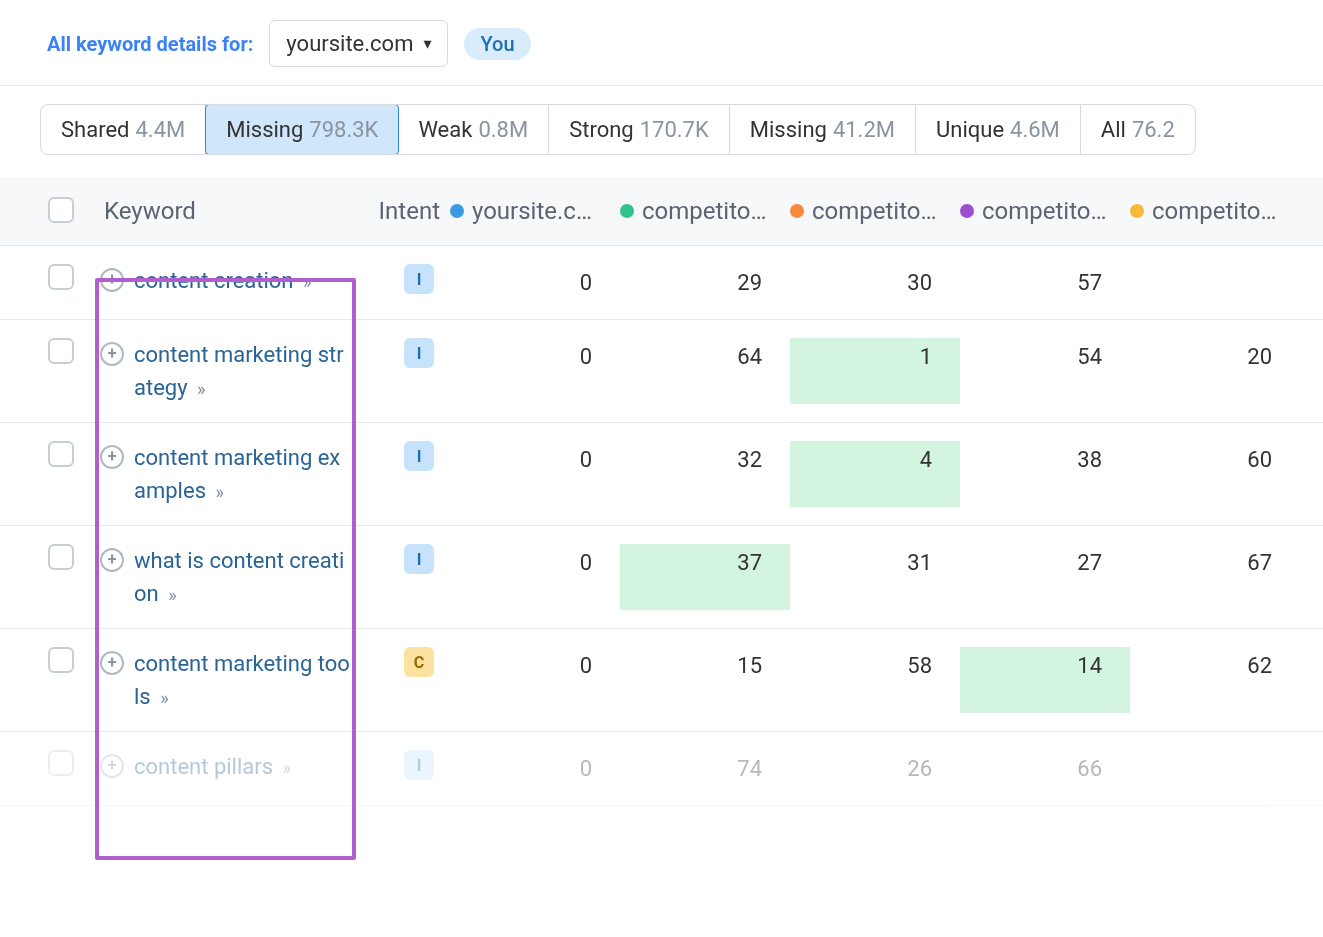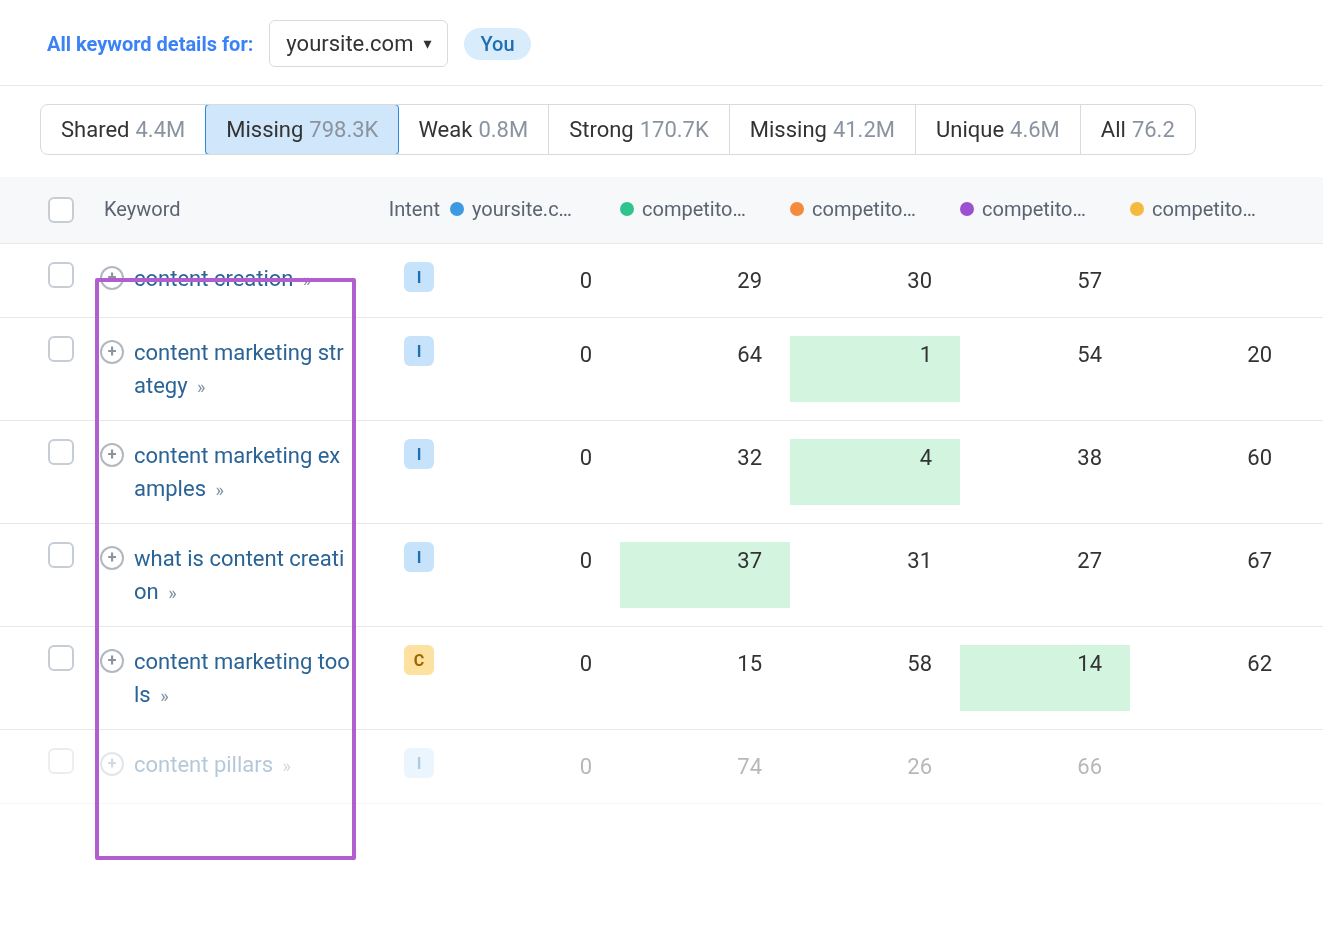--- a/index.html
+++ b/index.html
@@ -81,21 +81,21 @@
   .tbl { width: 100%; }
   .tbl-header, .tbl-row {
     display: grid;
     grid-template-columns: 100px 260px 90px 170px 170px 170px 170px 170px;
     align-items: flex-start;
   }
   .tbl-header {
     background: #f6f8fa;
     padding: 20px 0;
     color: #5b6470;
-    font-size: 20px;
+    font-size: 24px;
     border-bottom: 1px solid #e5e8ec;
   }
   .tbl-header .cell { display:flex; align-items:center; gap:8px; }
   .tbl-header .cell.keyword-h { padding-left: 4px; }
   .tbl-header .cell.intent-h { justify-content: flex-end; padding-right:10px; }
   .tbl-header .cell.num-h { justify-content: flex-start; }
   .chkbox {
     width: 26px; height:26px;
     border: 2px solid #c7cdd4;
     border-radius: 6px;

